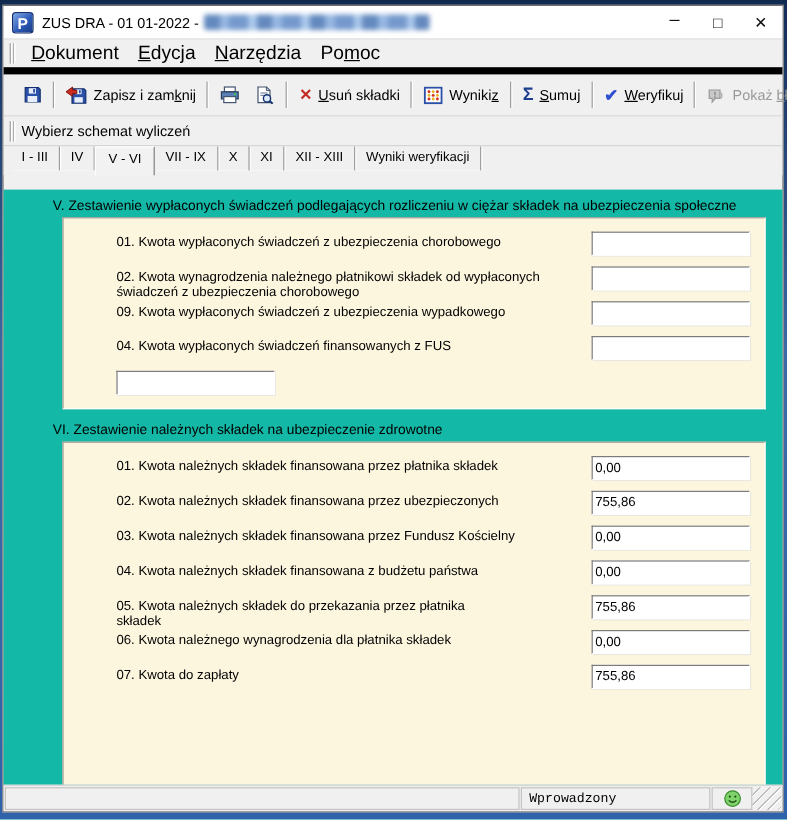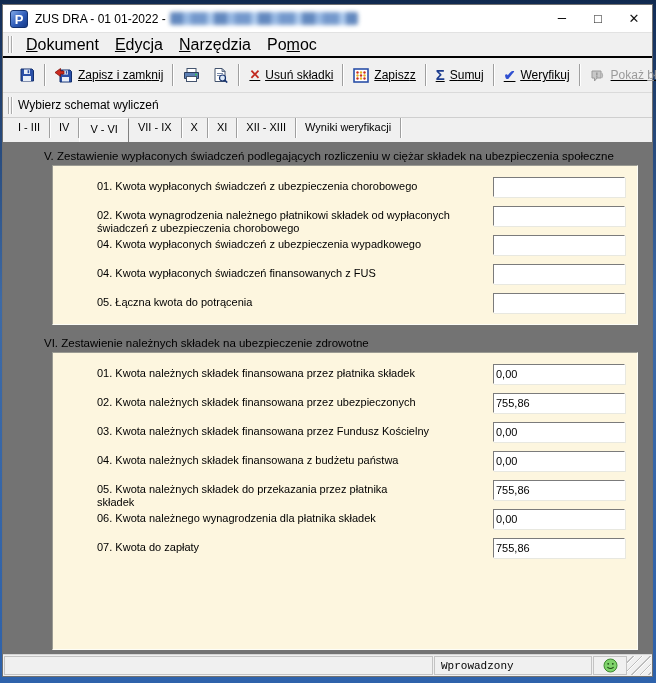--- a/index.html
+++ b/index.html
@@ -25,21 +25,21 @@
   .wc.min span{position:relative;top:-2px;font-size:15px;}
 
   
   .menubar{height:23px;background:#f0f0f0;border-top:1px solid #e2e2e2;display:flex;align-items:center;padding-left:3px;flex:0 0 auto;}
   .grip{width:5px;height:17px;margin:0 5px 0 2px;
     background:linear-gradient(90deg,#ababab 0 1px,#fdfdfd 1px 2px,rgba(0,0,0,0) 2px 3px,#ababab 3px 4px,#fdfdfd 4px 5px);}
   .menu-item{padding:3px 8px;font-size:16px;color:#000;}
   .menu-item u{text-decoration:underline;}
 
   
-  .toolbar{height:32px;background:#f0f0f0;border-top:2px solid #000000;display:flex;align-items:center;padding:1px 14px 1px 3px;flex:0 0 auto;white-space:nowrap;text-decoration:underline;}
+  .toolbar{height:32px;background:#f0f0f0;border-top:6px solid #000000;display:flex;align-items:center;padding:1px 14px 1px 3px;flex:0 0 auto;white-space:nowrap;}
   .tbtn{display:flex;align-items:center;gap:5px;padding:3px 5px;font-size:12px;color:#000;background:transparent;border:1px solid transparent;}
   .tbtn u{text-decoration:underline;}
   .tbtn.disabled{color:#9a9a9a;}
   .tsep{width:0;height:22px;margin:0 3px;border-left:1px solid #9f9f9f;border-right:1px solid #ffffff;}
   .gicon{font-size:14px;font-weight:bold;line-height:16px;}
   .sigma{color:#1d3d8f;font-size:15px;}
   .check{color:#2f4fd0;}
   .redx{color:#c22a21;font-size:13px;}
 
   
@@ -47,21 +47,21 @@
     display:flex;align-items:center;padding-left:3px;font-size:12px;flex:0 0 auto;}
 
   
   .tabsrow{height:24px;background:#f0f0f0;display:flex;align-items:flex-start;padding-left:6px;flex:0 0 auto;}
   .tab{font-size:11px;color:#000;padding:3px 9px 5px 9px;border-right:1px solid #9f9f9f;
     box-shadow:1px 0 0 #ffffff;margin-bottom:1px;}
   .tab.selected{background:#f2f2f2;border:1px solid #808080;border-left-color:#fdfdfd;border-top-color:#fdfdfd;
     border-bottom:none;box-shadow:none;padding:4px 10px 7px 10px;margin-bottom:0;}
 
   
-  .content{flex:1 1 auto;background:#737373;overflow:hidden;padding-top:6px;}
+  .content{flex:1 1 auto;background:#14b8a6;overflow:hidden;padding-top:6px;margin-top:12px;}
   .section-title{font-size:11.5px;color:#000;margin:2px 16px 3px 41px;}
   .panel{margin:0 14px 12px 49px;background:#fdf6df;
     border:1px solid;border-color:#9b9b93 #fdfdf6 #fdfdf6 #9b9b93;
     padding:11px 12px 2px 0;}
   .panel.tall{padding-bottom:82px;}
   .frow{display:flex;justify-content:space-between;align-items:flex-start;height:20px;margin:0 0 9px 44px;overflow:visible;}
   .flabel{width:358px;font-size:11px;line-height:13px;color:#000;padding-top:3px;}
   .flabel.narrow{width:312px;}
   .fin{width:124px;height:16px;background:#fff;border:1px solid;border-color:#7b7b7b #ffffff #ffffff #7b7b7b;
     box-shadow:1px 1px 0 #e8e8e0;font-family:"Liberation Sans",sans-serif;font-size:11px;text-align:left;
@@ -171,21 +171,21 @@
           <circle cx="4.5" cy="4.5" r="1.2" fill="#d03020"></circle>
             <circle cx="8" cy="4.5" r="1.2" fill="#e8b520"></circle>
             <circle cx="11.5" cy="4.5" r="1.2" fill="#d03020"></circle>
           <circle cx="4.5" cy="7.5" r="1.2" fill="#e8b520"></circle>
             <circle cx="8" cy="7.5" r="1.2" fill="#d03020"></circle>
             <circle cx="11.5" cy="7.5" r="1.2" fill="#e8b520"></circle>
           <circle cx="4.5" cy="10.5" r="1.2" fill="#d03020"></circle>
             <circle cx="8" cy="10.5" r="1.2" fill="#e8b520"></circle>
             <circle cx="11.5" cy="10.5" r="1.2" fill="#d03020"></circle>
         </svg>
-        <span><span>Zapisz</span><u>z</u><span></span></span>
+        <span><span>Wyniki</span><u>z</u><span></span></span>
       </button>
 
       <div class="tsep"></div>
 
       <button class="tbtn">
         <span class="gicon sigma">Σ</span>
         <span><span></span><u>S</u><span>umuj</span></span>
       </button>
 
       <div class="tsep"></div>
@@ -231,29 +231,28 @@
       <div class="panel">
         <div class="frow">
           <div class="flabel">01. Kwota wypłaconych świadczeń z ubezpieczenia chorobowego</div>
           <input class="fin" value="" style="">
         </div>
         <div class="frow">
           <div class="flabel">02. Kwota wynagrodzenia należnego płatnikowi składek od wypłaconych świadczeń z ubezpieczenia chorobowego</div>
           <input class="fin" value="" style="">
         </div>
         <div class="frow">
-          <div class="flabel">04. Kwota wypłaconych świadczeń z ubezpieczenia wypadkowego</div>
+          <div class="flabel">09. Kwota wypłaconych świadczeń z ubezpieczenia wypadkowego</div>
           <input class="fin" value="" style="">
         </div>
         <div class="frow">
           <div class="flabel">04. Kwota wypłaconych świadczeń finansowanych z FUS</div>
           <input class="fin" value="" style="">
         </div>
         <div class="frow">
-          <div class="flabel">05. Łączna kwota do potrącenia</div>
           <input class="fin" value="" style="">
         </div>
       </div>
 
       <div class="section-title">VI. Zestawienie należnych składek na ubezpieczenie zdrowotne</div>
       <div class="panel tall">
         <div class="frow">
           <div class="flabel">01. Kwota należnych składek finansowana przez płatnika składek</div>
           <input class="fin" value="0,00" style="">
         </div>

